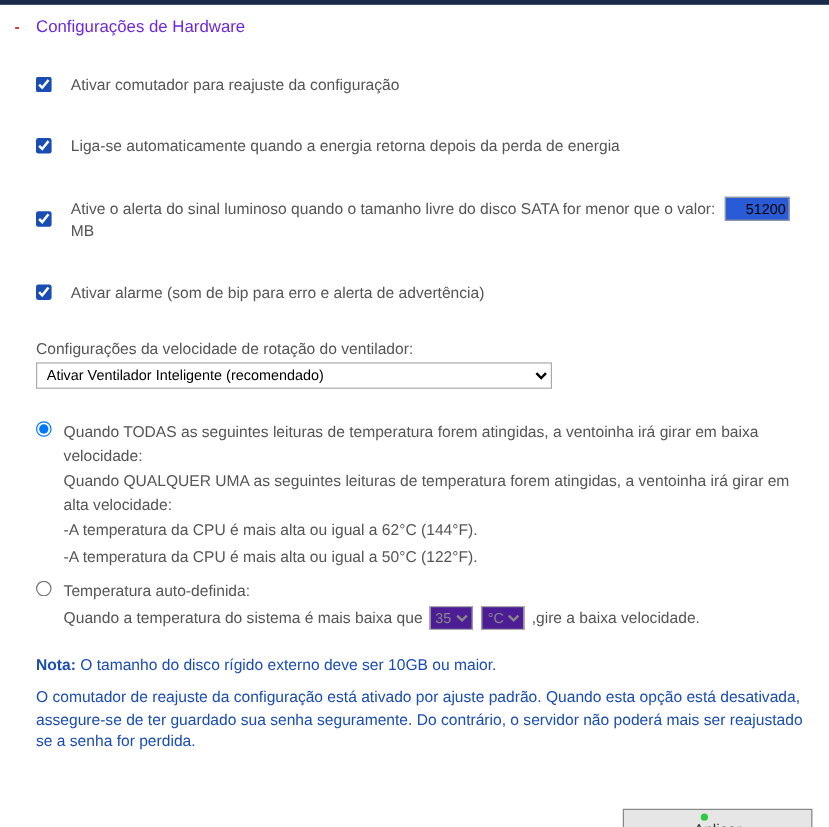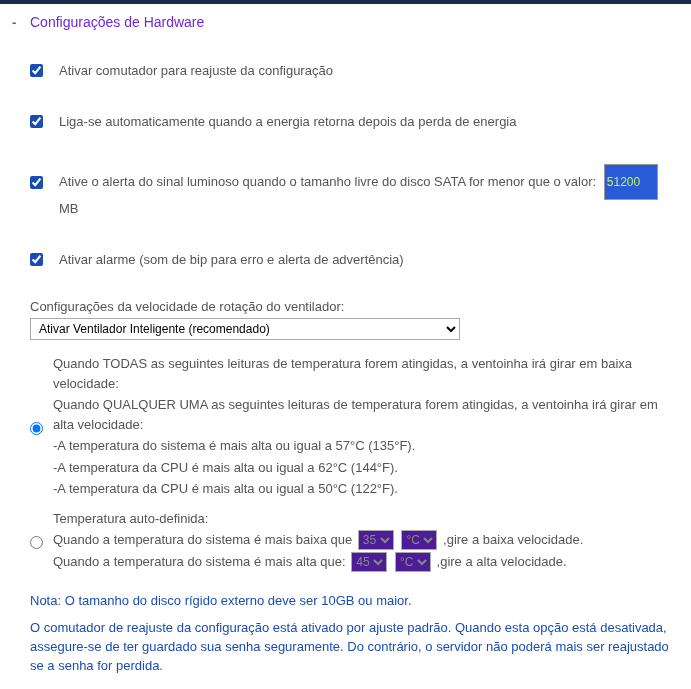--- a/index.html
+++ b/index.html
@@ -46,45 +46,45 @@
     line-height: 1.45;
     margin-top: 32px;
   }
   .cfg-check {
     margin: 2px 16px 0 0;
     accent-color: #1a4db3;
   }
   .cfg-label { flex: 1; }
   .mb-input {
     width: 54px;
-    height: 36px;
+    height: 20px;
     border: 1px solid #999;
     background: #2a5bd7;
-    color: #bef264;
+    color: #000000;
     font-size: 12px;
-    text-align: left;
+    text-align: right;
     padding: 0 2px;
     margin: 0 4px;
   }
   .fan-block {
     padding-left: 20px;
   }
   .fan-label { margin-bottom: 4px; }
   .fan-select {
     width: 430px;
     height: 22px;
     font-size: 12px;
     border: 1px solid #aaa;
     background: #fff;
     padding: 0 4px;
-    margin-bottom: 12px;
+    margin-bottom: 24px;
   }
   .radio-row {
     display: flex;
-    align-items: center;
+    align-items: flex-start;
     margin-bottom: 4px;
     padding-left: 0px;
   }
   .radio-row input[type=radio] {
     margin: 3px 10px 0 -18px;
   }
   .radio-body {
     flex: 1;
     line-height: 1.5;
   }
@@ -99,21 +99,21 @@
     color: #888;
     margin: 0 2px;
   }
   .note-block {
     padding-left: 20px;
     margin-top: 18px;
     line-height: 1.45;
     color: #1a4db3;
   }
   .note-label {
-    font-weight: normal;
+    font-weight: bold;
   }
   .footer {
     display: flex;
     justify-content: flex-end;
     padding: 46px 14px 14px 0;
   }
   .apply-btn {
     width: 158px;
     height: 28px;
     border: 1px solid #888;
@@ -177,50 +177,39 @@
     <div class="fan-label">Configurações da velocidade de rotação do ventilador:</div>
     <select class="fan-select">
       <option>Ativar Ventilador Inteligente (recomendado)</option>
     </select>
 
     <div class="radio-row" style="padding-left:18px;">
       <input type="radio" name="fanmode" checked="" style="">
       <div class="radio-body">
         <div class="indent-line">Quando TODAS as seguintes leituras de temperatura forem atingidas, a ventoinha irá girar em baixa velocidade:</div>
         <div class="indent-line">Quando QUALQUER UMA as seguintes leituras de temperatura forem atingidas, a ventoinha irá girar em alta velocidade:</div>
-        <div class="indent-line">-A temperatura do sistema é mais alta ou igual a 57°C (135°F).</div>
         <div class="indent-line">-A temperatura da CPU é mais alta ou igual a 62°C (144°F).</div>
         <div class="indent-line">-A temperatura da CPU é mais alta ou igual a 50°C (122°F).</div>
       </div>
     </div>
 
     <div class="radio-row" style="padding-left:18px; margin-top:6px;">
       <input type="radio" name="fanmode" style="">
       <div class="radio-body">
         <div class="indent-line">Temperatura auto-definida:</div>
         <div class="indent-line">
           <span>Quando a temperatura do sistema é mais baixa que</span>
           <select class="small-select">
             <option>35</option>
           </select>
           <select class="small-select">
             <option>°C</option>
           </select>
           <span>,gire a baixa velocidade.</span>
         </div>
-        <div class="indent-line">
-          <span>Quando a temperatura do sistema é mais alta que:</span>
-          <select class="small-select">
-            <option>45</option>
-          </select>
-          <select class="small-select">
-            <option>°C</option>
-          </select>
-          <span>,gire a alta velocidade.</span>
-        </div>
       </div>
     </div>
   </div>
 
   <div class="note-block">
     <div>
       <span class="note-label">Nota:</span>
       <span>O tamanho do disco rígido externo deve ser 10GB ou maior.</span>
     </div>
     <div style="margin-top:8px;">O comutador de reajuste da configuração está ativado por ajuste padrão. Quando esta opção está desativada, assegure-se de ter guardado sua senha seguramente. Do contrário, o servidor não poderá mais ser reajustado se a senha for perdida.</div>

